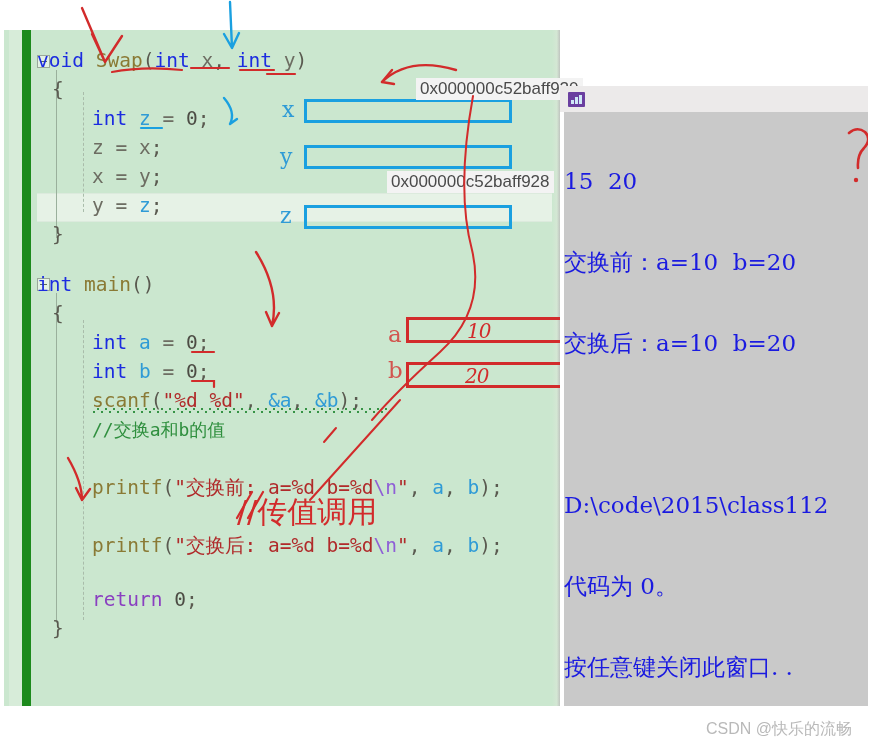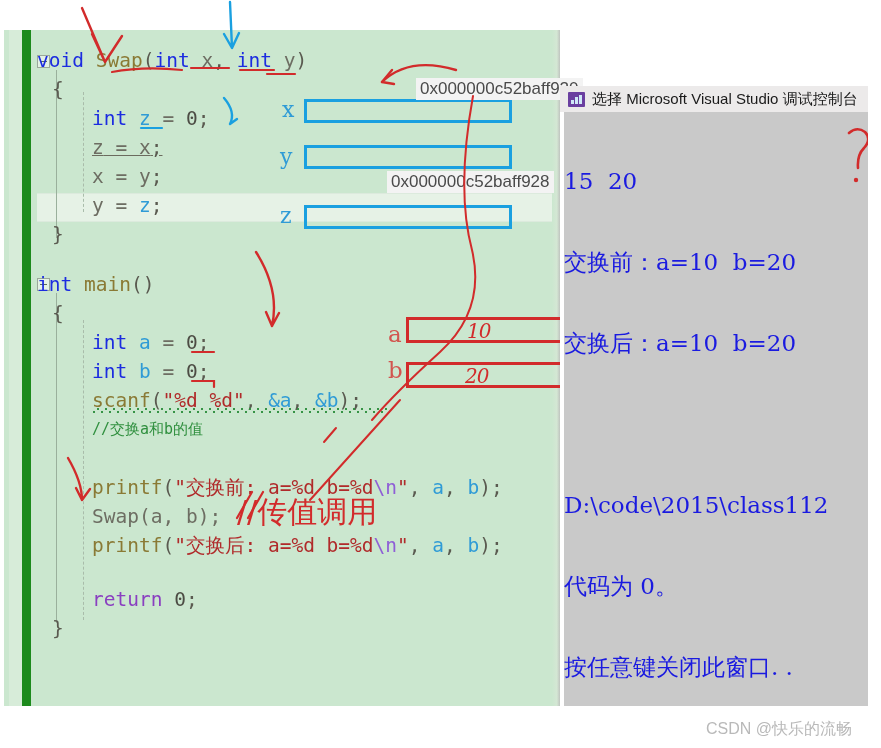--- a/index.html
+++ b/index.html
@@ -158,21 +158,21 @@
       
       <div class="ln" style="top:16px;left:33px;"><span class="kw">void</span><span class="pln"> </span><span class="fn">Swap</span><span class="punc">(</span><span class="kw">int</span><span class="pln"> </span><span class="pln">x</span><span class="punc">, </span><span class="kw">int</span><span class="pln"> </span><span class="pln">y</span><span class="punc">)</span></div>
 
       
       <div class="ln" style="top:45px;left:48px;"><span class="punc">{</span></div>
 
       
       <div class="ln" style="top:74px;left:88px;"><span class="kw">int</span><span class="pln"> </span><span class="var">z</span><span class="pln"> = </span><span class="num">0</span><span class="punc">;</span></div>
 
       
-      <div class="ln" style="top:103px;left:88px;text-decoration:underline;"><span class="pln">z</span><span class="pln"> = </span><span class="pln">x</span><span class="punc">;</span></div>
+      <div class="ln" style="top:103px;left:88px;"><span class="pln">z</span><span class="pln"> = </span><span class="pln">x</span><span class="punc">;</span></div>
 
       
       <div class="ln" style="top:132px;left:88px;"><span class="pln">x</span><span class="pln"> = </span><span class="pln">y</span><span class="punc">;</span></div>
 
       
       <div class="ln" style="top:161px;left:88px;"><span class="pln">y</span><span class="pln"> = </span><span class="var">z</span><span class="punc">;</span></div>
 
       
       <div class="ln" style="top:190px;left:48px;"><span class="punc">}</span></div>
 
@@ -185,27 +185,26 @@
       
       <div class="ln" style="top:298px;left:88px;"><span class="kw">int</span><span class="pln"> </span><span class="var">a</span><span class="pln"> = </span><span class="num">0</span><span class="punc">;</span></div>
 
       
       <div class="ln" style="top:327px;left:88px;"><span class="kw">int</span><span class="pln"> </span><span class="var">b</span><span class="pln"> = </span><span class="num">0</span><span class="punc">;</span></div>
 
       
       <div class="ln" style="top:356px;left:88px;"><span class="fn">scanf</span><span class="punc">(</span><span class="str">"%d %d"</span><span class="punc">, </span><span class="var">&amp;a</span><span class="punc">, </span><span class="var">&amp;b</span><span class="punc">)</span><span class="punc">;</span></div>
 
       
-      <div class="ln" style="top:385px;left:88px;font-size:15px;"><span class="cmt">//交换a和b的值</span></div>
+      <div class="ln" style="top:385px;left:88px;font-size:18px;"><span class="cmt">//交换a和b的值</span></div>
 
       
       <div class="ln" style="top:443px;left:88px;"><span class="fn">printf</span><span class="punc">(</span><span class="str">"交换前: a=%d b=%d</span><span class="esc">\n</span><span class="str">"</span><span class="punc">, </span><span class="var">a</span><span class="punc">, </span><span class="var">b</span><span class="punc">)</span><span class="punc">;</span></div>
 
       
-      <div class="ln" style="top:472px;left:88px;"><span class="pln">Swap(a, b);</span></div>
 
       
       <div class="ln" style="top:501px;left:88px;"><span class="fn">printf</span><span class="punc">(</span><span class="str">"交换后: a=%d b=%d</span><span class="esc">\n</span><span class="str">"</span><span class="punc">, </span><span class="var">a</span><span class="punc">, </span><span class="var">b</span><span class="punc">)</span><span class="punc">;</span></div>
 
       
       <div class="ln" style="top:555px;left:88px;"><span class="ret">return</span><span class="pln"> </span><span class="num">0</span><span class="punc">;</span></div>
 
       
       <div class="ln" style="top:584px;left:48px;"><span class="punc">}</span></div>
     </div>
@@ -235,21 +234,20 @@
   <div class="rbox" style="left:402px;top:362px;width:184px;height:26px;"></div>
   <div class="hand-num" style="left:461px;top:364px;">20</div>
 
   <div class="addr small" style="left:591px;top:320px;">0x000000c52baff944</div>
   <div class="addr small" style="left:598px;top:366px;">0x000000c52baff964</div>
 
   <div class="console"></div>
   <div class="console-leftedge"></div>
   <div class="console-title">
     <span class="console-icon"></span>
-    <span>选择 Microsoft Visual Studio 调试控制台</span>
   </div>
   <div class="console-body">
     <div class="console-line">15  20</div>
     <div class="console-line">交换前：a=10  b=20</div>
     <div class="console-line">交换后：a=10  b=20</div>
     <div class="console-line">&nbsp;</div>
     <div class="console-line">D:\code\2015\class112</div>
     <div class="console-line">代码为 0。</div>
     <div class="console-line">按任意键关闭此窗口. .</div>
   </div>

